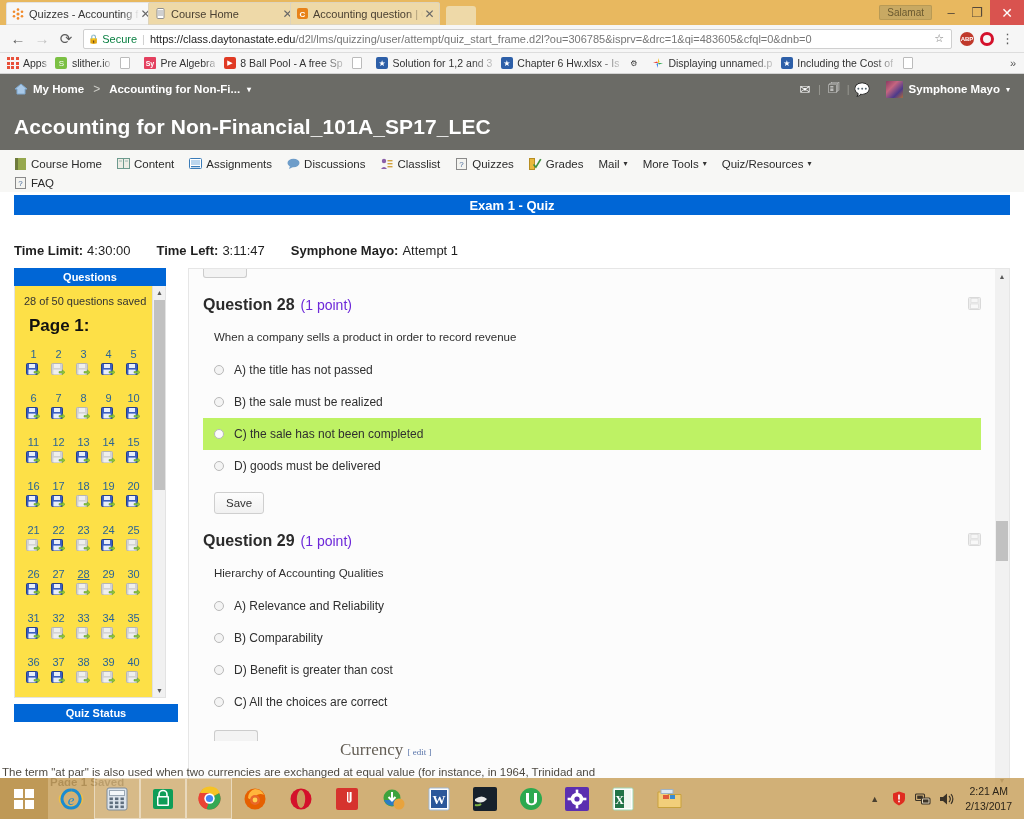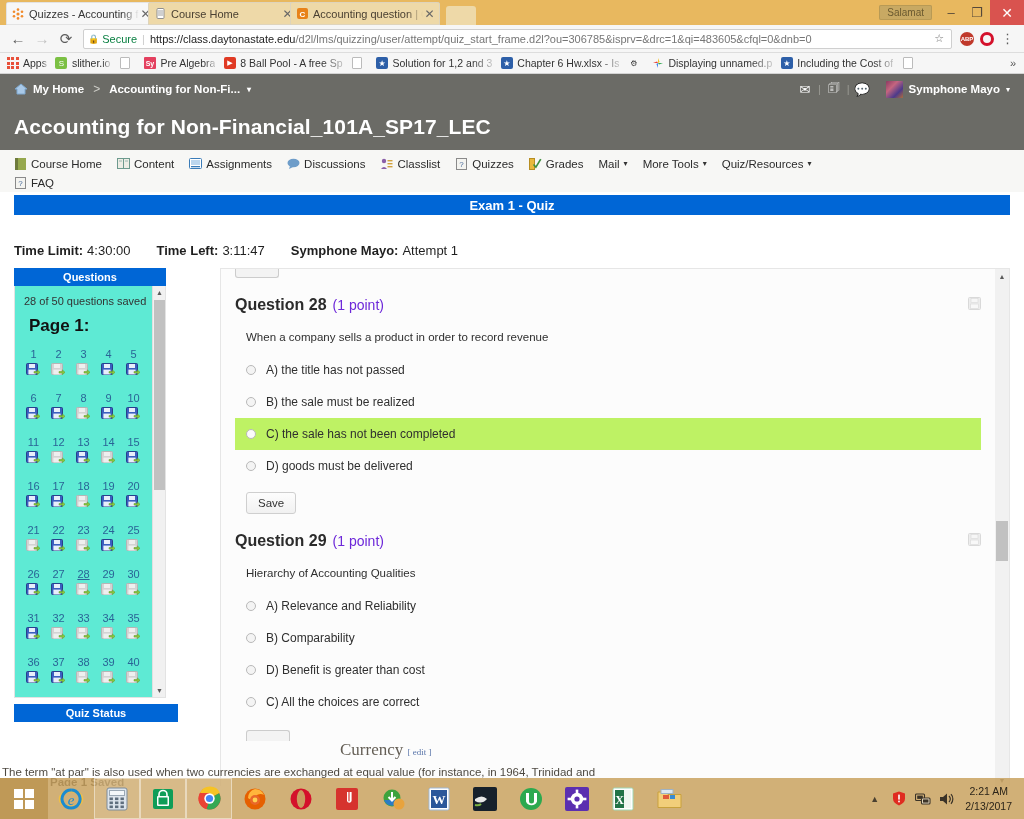--- a/index.html
+++ b/index.html
@@ -112,27 +112,27 @@
   .caret { font-size:8px; margin-left:4px; color:#333; }
 
   .quizbar { height:20px; background:#0066D6; color:#fff; display:flex; align-items:center;
              justify-content:center; font-size:13px; font-weight:bold;
              margin:3px 14px 0 14px; }
   .quizmeta { display:flex; align-items:center; font-size:13px; color:#1f1f1f;
               padding:28px 0 10px 14px; }
   .quizmeta b { font-weight:bold; }
   .qm-sp { width:26px; }
 
-  .body-cols { display:flex; padding:0 14px; height: 520px; gap: 32px; }
+  .body-cols { display:flex; padding:0 14px; height: 520px; }
 
   
   .sidebar { width:152px; flex:0 0 152px; display:flex; flex-direction:column; }
   .sb-head { background:#0066D6; color:#fff; font-size:11px; font-weight:bold; text-align:center;
              padding:3px 0; }
-  .sb-body { position:relative; flex:1; background:#5eead4; border:1px solid #e3e3e3; border-top:none;
+  .sb-body { position:relative; flex:1; background:#fde047; border:1px solid #e3e3e3; border-top:none;
              overflow:hidden; }
   .sb-scroller { position:absolute; inset:0 13px 0 0; padding:9px 0 0 0; }
   .sb-saved { font-size:11px; color:#333; padding-left:9px; }
   .sb-page { font-size:17px; font-weight:bold; color:#111; padding:9px 3px 4px 14px; }
   .qgrid { display:grid; grid-template-columns: repeat(5, 1fr); row-gap:0; padding:4px 6px 0 6px;}
   .qcell { text-align:center; padding:4px 0 0 0; }
   .qnum { font-size:11px; color:#2A6496; }
   .qnum.current { text-decoration: underline; font-weight:normal; }
   .qsave { margin:3px auto 7px auto; }
   .sb-vscroll { position:absolute; right:0; top:0; bottom:0; width:13px; background:#F1F1F1;

